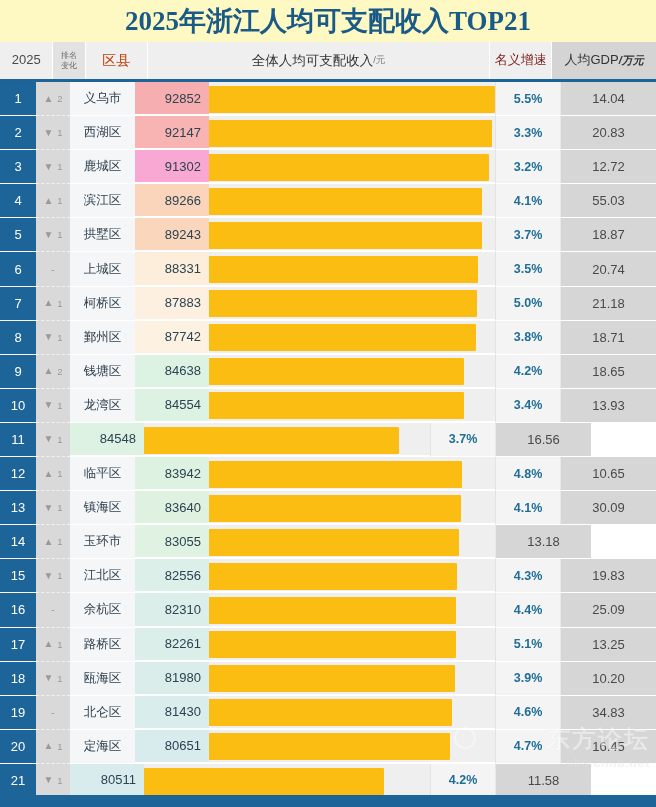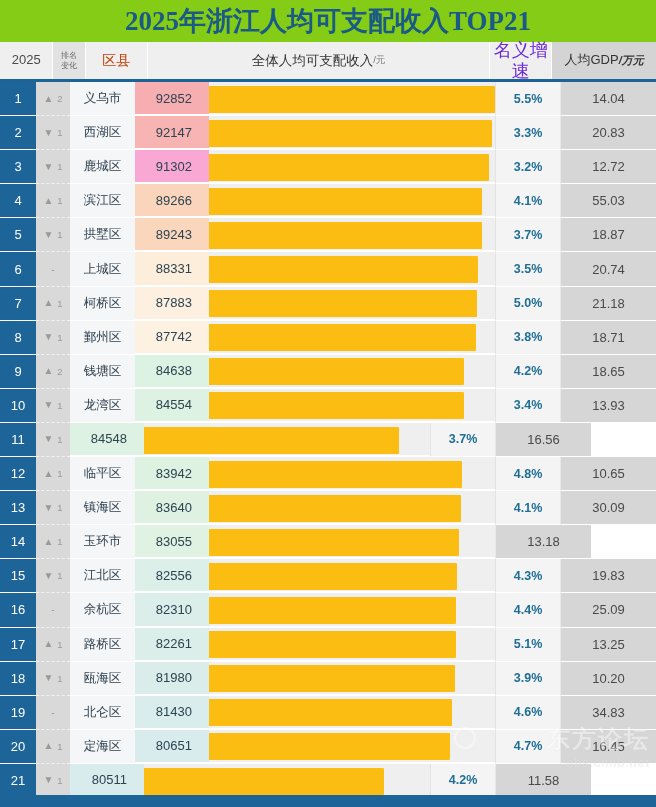--- a/index.html
+++ b/index.html
@@ -8,21 +8,21 @@
     background: #ffffff;
     font-family: "Liberation Sans", "DejaVu Sans", sans-serif;
     overflow: hidden;
   }
   #app { position: relative; width: 656px; height: 807px; background:#fff; }
 
   
   .title-bar {
     height: 42px;
     display: flex; align-items: center; justify-content: center;
-    background: #84cc16;
+    background: #fef9c3;
   }
   .title-text {
     font-family: "Liberation Serif", "DejaVu Serif", serif;
     font-size: 27px;
     font-weight: bold;
     color: #1a5a86;
     letter-spacing: 0px;
     white-space: nowrap;
   }
 
@@ -40,21 +40,21 @@
     border-right: 1px solid #ffffff;
     text-align: center;
     line-height: 1.15;
   }
   .th.c-rank   { width: 56px; font-size: 13px; color:#4a4a4a; }
   .th.c-chg    { width: 34px; background:#e2e2e2; font-size: 8px; color:#6a6a6a; flex-direction: column; }
   .th.c-chg span { display:block; }
   .th.c-name   { width: 65px; font-size: 14px; color:#c2410c;text-align:right; }
   .th.c-val    { width: 360px; background:#efefef; font-size: 13.5px; color:#333; }
   .th.c-val .unit { font-size: 9.5px; color:#777; }
-  .th.c-grow   { width: 65px; font-size: 18px; color:#6d28d9; }
+  .th.c-grow   { width: 65px; font-size: 13px; color:#7f1d1d; }
   .th.c-gdp    { width: 109px; background:#d4d4d4; font-size: 13px; color:#333; border-right:none;}
   .th.c-gdp .unit-b { font-size: 11px; font-style: italic; font-weight: bold;}
 
   
   .tbody { width: 656px; }
   .trow { display: flex; height: 34.1px; align-items: stretch; }
   .cell { display: flex; align-items: center; }
 
   .c-rank-cell {
     width: 36px; justify-content: center;
@@ -70,21 +70,21 @@
   .c-chg-cell .arrow { font-size: 10px; line-height: 1; color:#9a9a9a;}
   .c-chg-cell .num { font-size: 9.5px; color:#9a9a9a;}
   .c-chg-cell .dash { font-size: 10px; color:#9a9a9a;}
 
   .c-name-cell {
     width: 65px; justify-content: center;
     background: #f4f6f7; color: #2e3f4d; font-size: 12.5px;
     border-bottom: 1px solid #ffffff;
   }
   .c-val-cell {
-    width: 74px; justify-content: flex-end; padding-right: 17px;
+    width: 74px; justify-content: flex-end; padding-right: 8px;
     color: #2c4452; font-size: 13px; font-weight: 500;
     border-bottom: 2px solid #ffffff;
   }
   .c-bar-cell {
     width: 286px;
     background: #efefef;
     border-bottom: 2px solid #ffffff;
     position: relative;
   }
   .bar {

